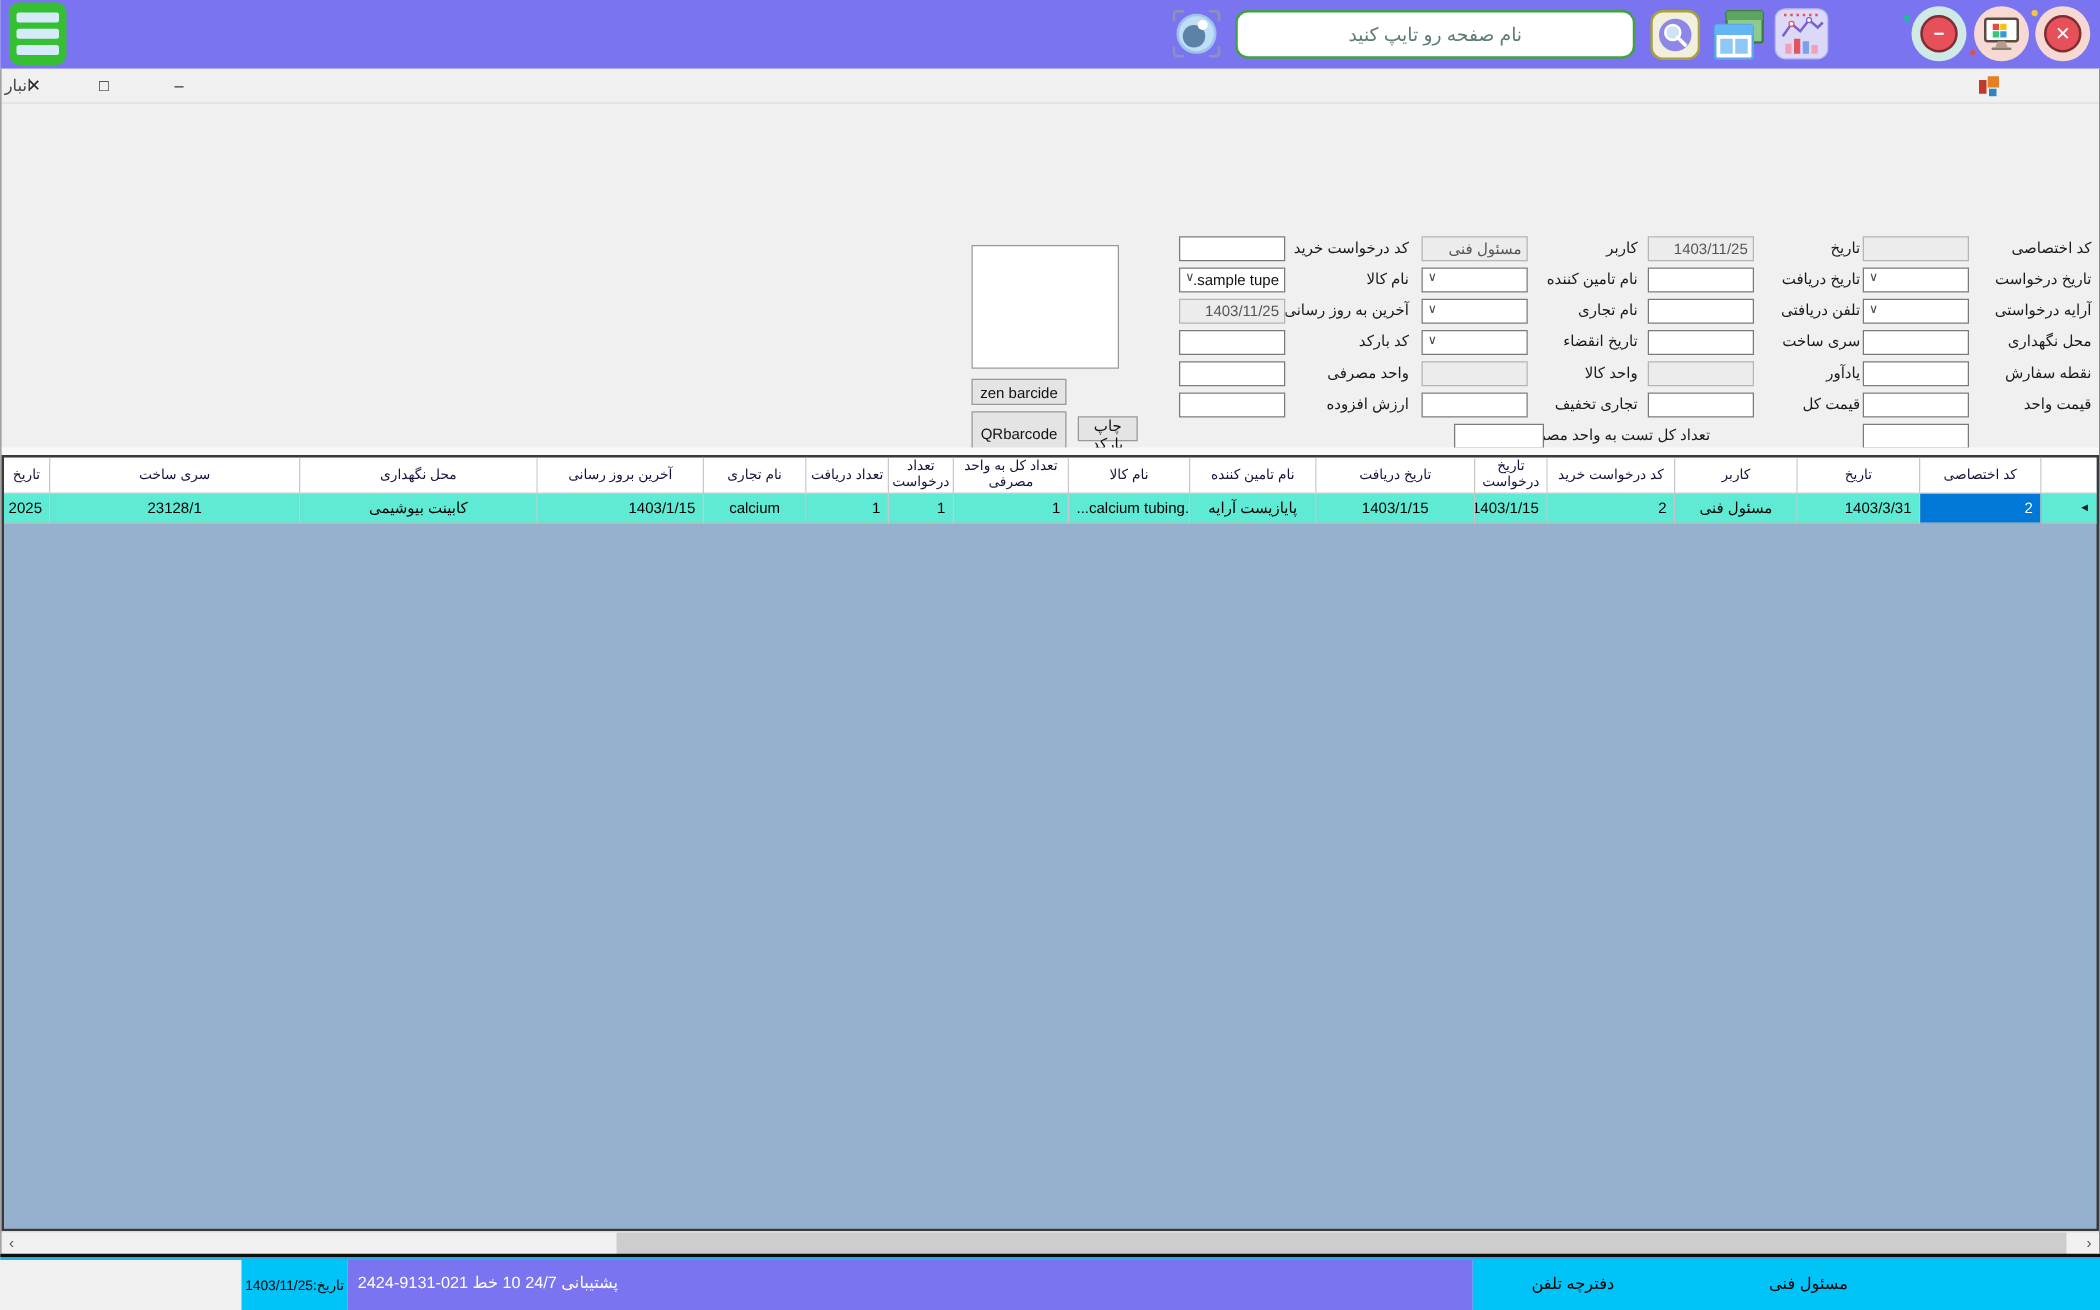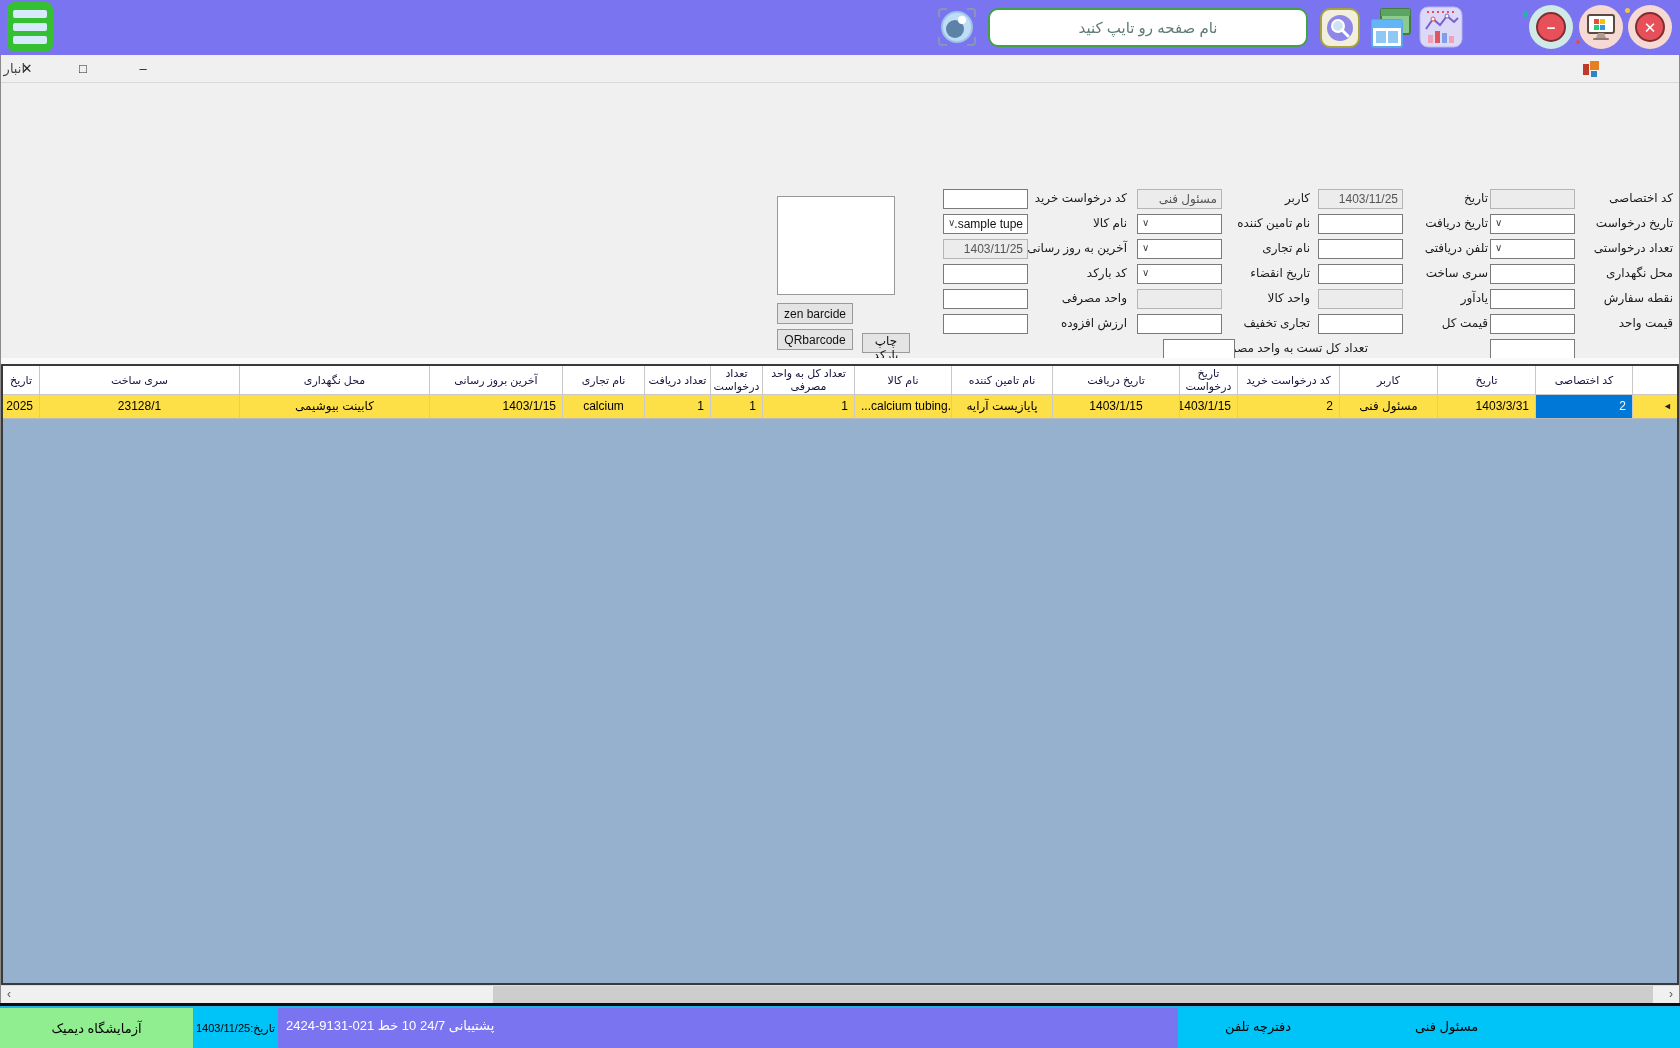--- a/index.html
+++ b/index.html
@@ -48,21 +48,21 @@
        text-align:center;cursor:pointer;font-family:"Liberation Sans","DejaVu Sans",sans-serif;padding:0;}
   .imgbox{position:absolute;left:777px;top:113px;width:118px;height:99px;background:#fff;border:1px solid #999;}
 
   
   .grid{position:absolute;top:364px;left:1px;width:1678px;height:621px;background:#95b1cd;
         border:2px solid #3a3a3a;display:flex;align-items:flex-start;direction:ltr;overflow:hidden;}
   .g-col{display:flex;flex-direction:column;flex:0 0 auto;}
   .g-head{height:29px;background:#fff;border-bottom:1px solid #c9c9c9;border-right:1px solid #c9c9c9;
           display:flex;align-items:center;justify-content:center;text-align:center;font-size:11px;
           color:#14143c;line-height:1.15;direction:rtl;padding:1px 2px;overflow:hidden;cursor:pointer;}
-  .g-val{height:24px;background:#fde047;border-bottom:1px solid #b9b9b9;border-right:1px solid #c9c9c9;
+  .g-val{height:24px;background:#5eead4;border-bottom:1px solid #b9b9b9;border-right:1px solid #c9c9c9;
          font-size:12px;color:#000;line-height:22px;padding:0 6px;white-space:nowrap;overflow:hidden;
          direction:rtl;cursor:default;}
   .g-val.sel{background:#0078d7;color:#fff;}
   .g-val.rowhead{text-align:left;font-size:9px;color:#222;}
 
   
   .hscroll{position:absolute;top:985px;left:0;width:1680px;height:18px;background:#f0f0f0;
            border-top:1px solid #dcdcdc;direction:ltr;}
   .hthumb{position:absolute;left:493px;top:0;width:1160px;height:18px;background:#cdcdcd;cursor:pointer;}
   .harrow{position:absolute;top:0;width:18px;height:18px;color:#555;font-size:12px;line-height:17px;
@@ -179,21 +179,21 @@
 
   <div class="formarea">
     <div id="form-fields">
         <span class="lbl" style="right: 7px; top: 108px;">کد اختصاصی</span>
         <input class="fld dis" disabled="" style="left: 1490px; top: 106px; width: 85px;">
         <span class="lbl" style="right: 7px; top: 133px;">تاریخ درخواست</span>
         <div class="fld combo" style="left: 1490px; top: 131px; width: 85px;">
           <span class="cval"></span>
           <span class="arrow">∨</span>
         </div>
-        <span class="lbl" style="right: 7px; top: 158px;">تعداد درخواستی</span>
+        <span class="lbl" style="right: 7px; top: 158px;">آرایه درخواستی</span>
         <div class="fld combo" style="left: 1490px; top: 156px; width: 85px;">
           <span class="cval"></span>
           <span class="arrow">∨</span>
         </div>
         <span class="lbl" style="right: 7px; top: 183px;">محل نگهداری</span>
         <input class="fld" style="left: 1490px; top: 181px; width: 85px;">
         <span class="lbl" style="right: 7px; top: 208px;">نقطه سفارش</span>
         <input class="fld" style="left: 1490px; top: 206px; width: 85px;">
         <span class="lbl" style="right: 7px; top: 233px;">قیمت واحد</span>
         <input class="fld" style="left: 1490px; top: 231px; width: 85px;">
@@ -246,21 +246,21 @@
         <span class="lbl" style="right: 553px; top: 183px;">کد بارکد</span>
         <input class="fld" style="left: 943px; top: 181px; width: 85px;">
         <span class="lbl" style="right: 553px; top: 208px;">واحد مصرفی</span>
         <input class="fld" style="left: 943px; top: 206px; width: 85px;">
         <span class="lbl" style="right: 553px; top: 233px;">ارزش افزوده</span>
         <input class="fld" style="left: 943px; top: 231px; width: 85px;">
       </div>
 
     <div class="imgbox"></div>
     <button class="btn" style="left:777px;top:220px;width:76px;height:21px">zen barcide</button>
-    <button class="btn" style="left:777px;top:246px;width:76px;height:21px">QRbarcode</button>
+    <button class="btn" style="left:777px;top:246px;width:76px;height:36px">QRbarcode</button>
     <button class="btn" style="left:862px;top:250px;width:48px;height:20px">چاپ بارکد</button>
 
     <span class="lbl" style="right:25px;top:283px">توضیحات</span>
     <input class="fld" style="left: 1140px; top: 280px; width: 373px;" value="">
 
     <span class="lbl" style="right:25px;top:308px">تعداد کالا در انبار میانی</span>
     <input class="fld" style="left: 1417px; top: 305px; width: 72px;" value="">
     <span class="lbl" style="right:312px;top:308px">تعداد کالا مصرفی</span>
     <input class="fld" style="left: 1238px; top: 305px; width: 72px;" value="">
     <button class="btn" style="left:1142px;top:304px;width:94px;height:21px">کسر از انبار میانی</button>
@@ -342,21 +342,20 @@
   <div class="hscroll">
     <div class="harrow" style="left:0">‹</div>
     <div class="hthumb"></div>
     <div class="harrow" style="right:0">›</div>
   </div>
 
   <div class="sep-black"></div>
   <div class="sep-blue"></div>
 
   <div class="statusbar">
-    <div class="sb-seg sb-green">آزمایشگاه دیمیک</div>
     <div class="sb-seg sb-cyan1">تاریخ:1403/11/25</div>
     <div class="sb-seg sb-purple">
       <span class="support">پشتیبانی 24/7   10 خط  021-9131-2424</span>
     </div>
     <div class="sb-seg sb-cyan2">
       <span style="left:47px">دفترچه تلفن</span>
       <span style="left:237px">مسئول فنی</span>
     </div>
   </div>
 

